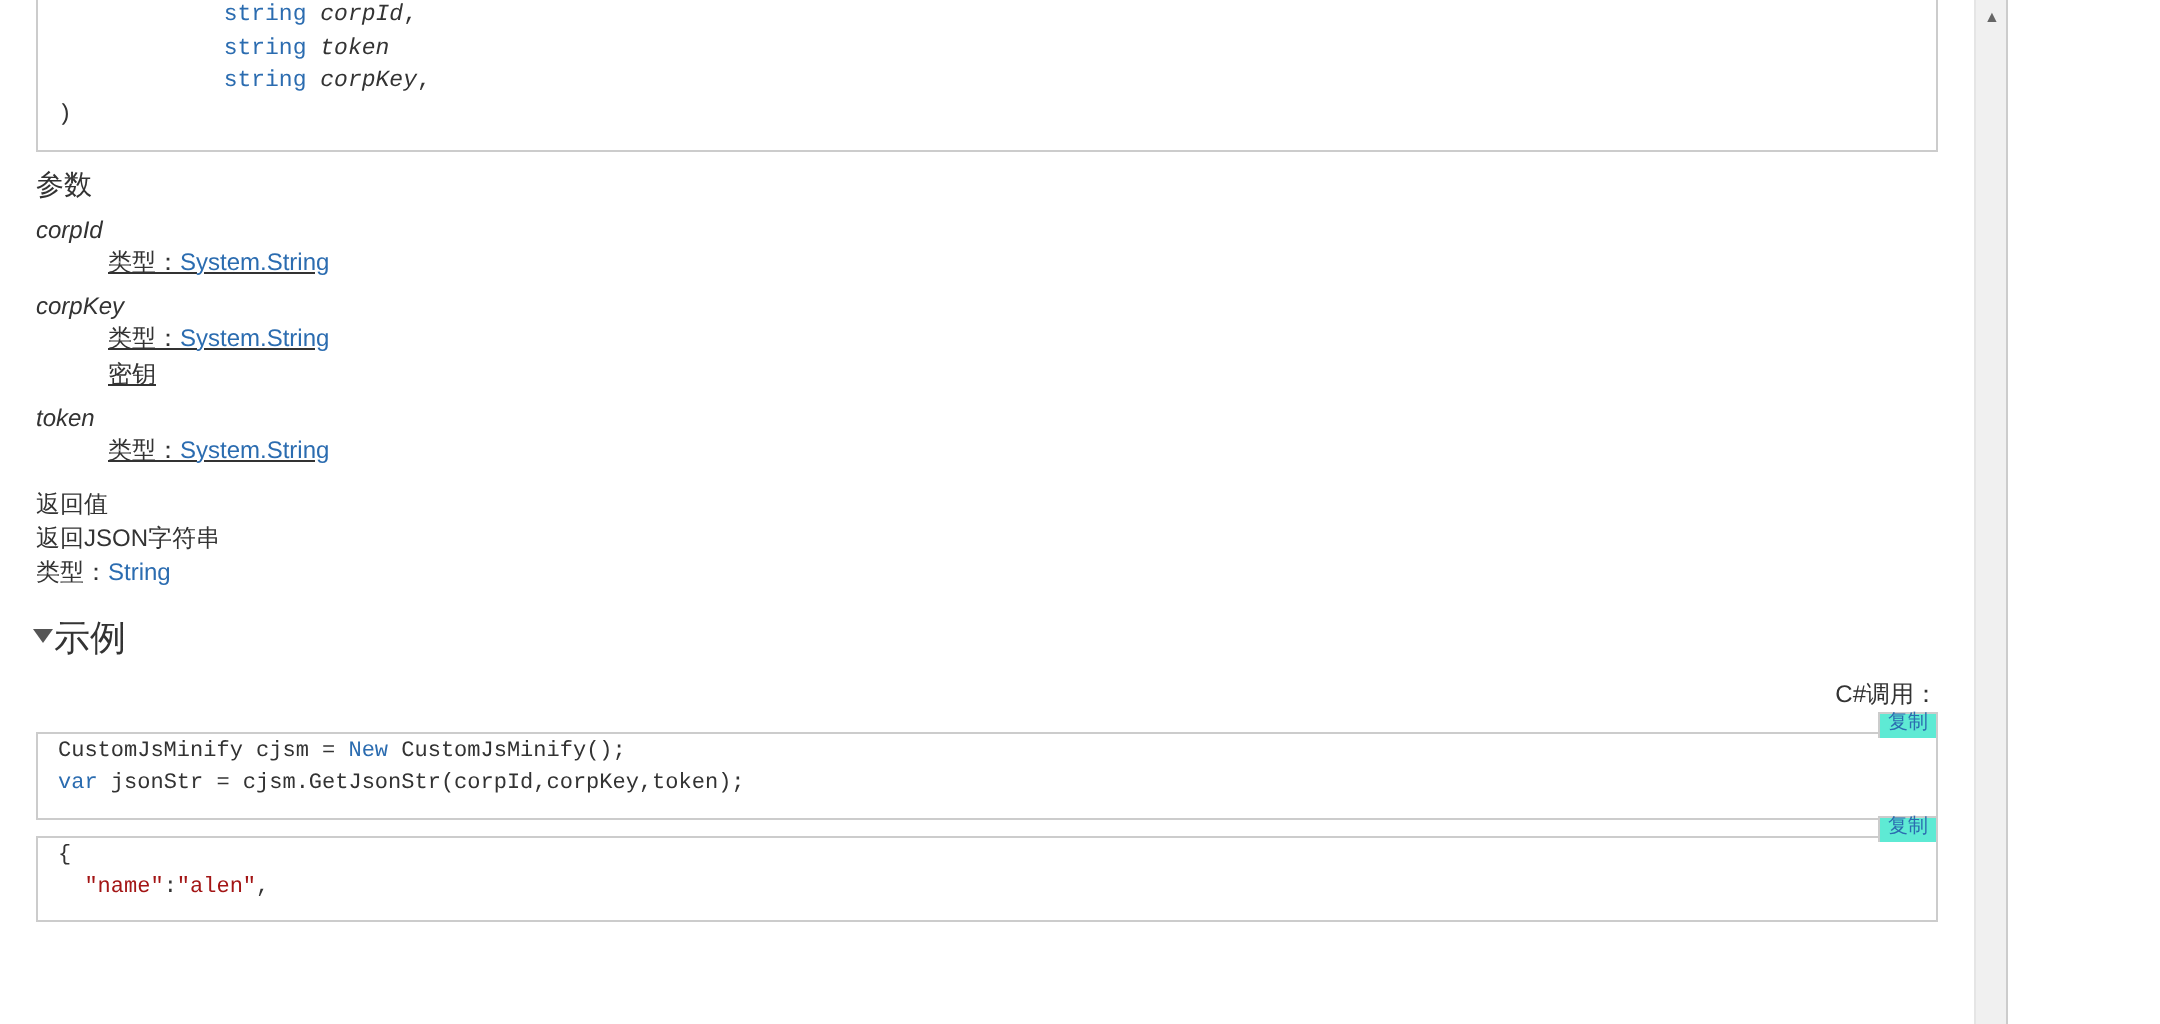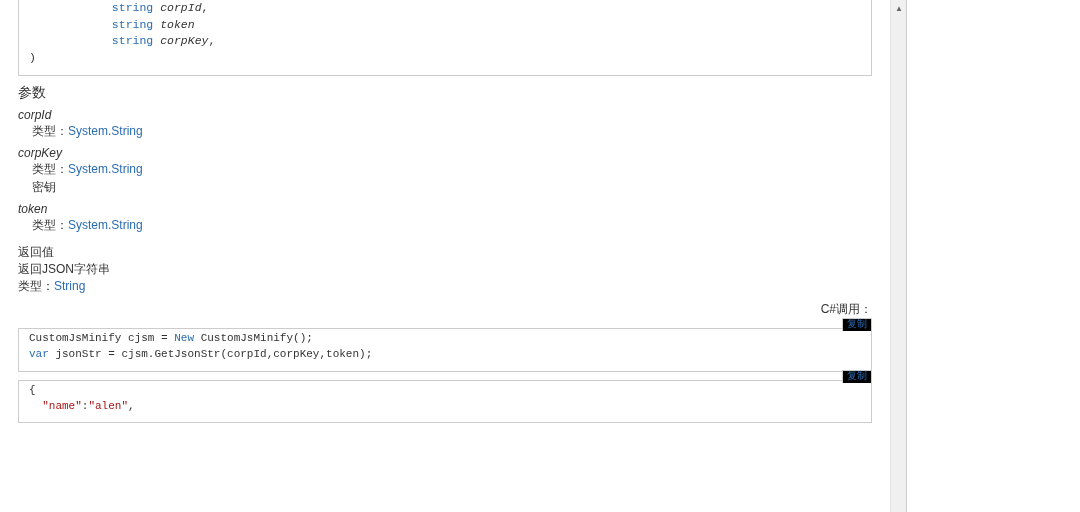--- a/index.html
+++ b/index.html
@@ -4,21 +4,21 @@
 <style>
   * { margin: 0; padding: 0; box-sizing: border-box; }
   body {
     font-family: "Segoe UI", Tahoma, Arial, sans-serif;
     font-size: 12px;
     color: #333;
     background: #fff;
     overflow: hidden;
   }
   .viewport {
-    width: 907px;
+    width: 1004px;
     height: 512px;
     position: relative;
     border-right: 1px solid #ccc;
   }
   .content {
     position: absolute;
     left: 0;
     top: 0;
     right: 16px;
     bottom: 0;
@@ -53,42 +53,43 @@
     line-height: 1.45;
     position: relative;
     margin-bottom: 8px;
   }
   .codebox .copy-tab {
     position: absolute;
     right: -1px;
     top: -11px;
     font-size: 10px;
     color: #2b6cb0;
-    background: #000000;
+    background: #5eead4;
     border: 1px solid #ccc;
     border-bottom: none;
     padding: 0 4px;
     line-height: 12px;
     cursor: pointer;
   }
   .sig-line { white-space: pre; }
   .kw { color: #2b6cb0; }
   .ital { font-style: italic; color: #333; }
   .section-label {
     margin: 8px 0 4px 0;
     font-size: 14px;
   }
   .param-name {
     font-style: italic;
     margin: 6px 0 0 0;
     color: #333;
   }
   .param-detail {
-    margin-left: 14px;
+    margin-left: 36px;
     line-height: 1.5;
+    text-decoration: underline;
   }
   .typelink { color: #2b6cb0; }
   .retlabel { margin-top: 10px; }
   .example-header {
     font-size: 18px;
     font-weight: 400;
     margin: 12px 0 8px 0;
     color: #333;
     position: relative;
   }
@@ -139,20 +140,23 @@
         <div class="param-name">token</div>
         <div class="param-detail"><span>类型：</span><span class="typelink">System.String</span></div>
       </div>
 
     <div class="retlabel">返回值</div>
     <div>返回JSON字符串</div>
     <div>
       <span>类型：</span><span class="typelink">String</span>
     </div>
 
+    <div class="example-header">
+      <span class="caret"></span><span>示例</span>
+    </div>
 
     <div class="example-sub">C#调用：</div>
 
     <div class="codebox">
       <span class="copy-tab">复制</span>
       <div id="call-code">
           <div class="code-line">CustomJsMinify cjsm = <span class="blu">New</span> CustomJsMinify();</div>
           <div class="code-line"><span class="blu">var</span> jsonStr = cjsm.GetJsonStr(corpId,corpKey,token);</div>
         </div>
     </div>

